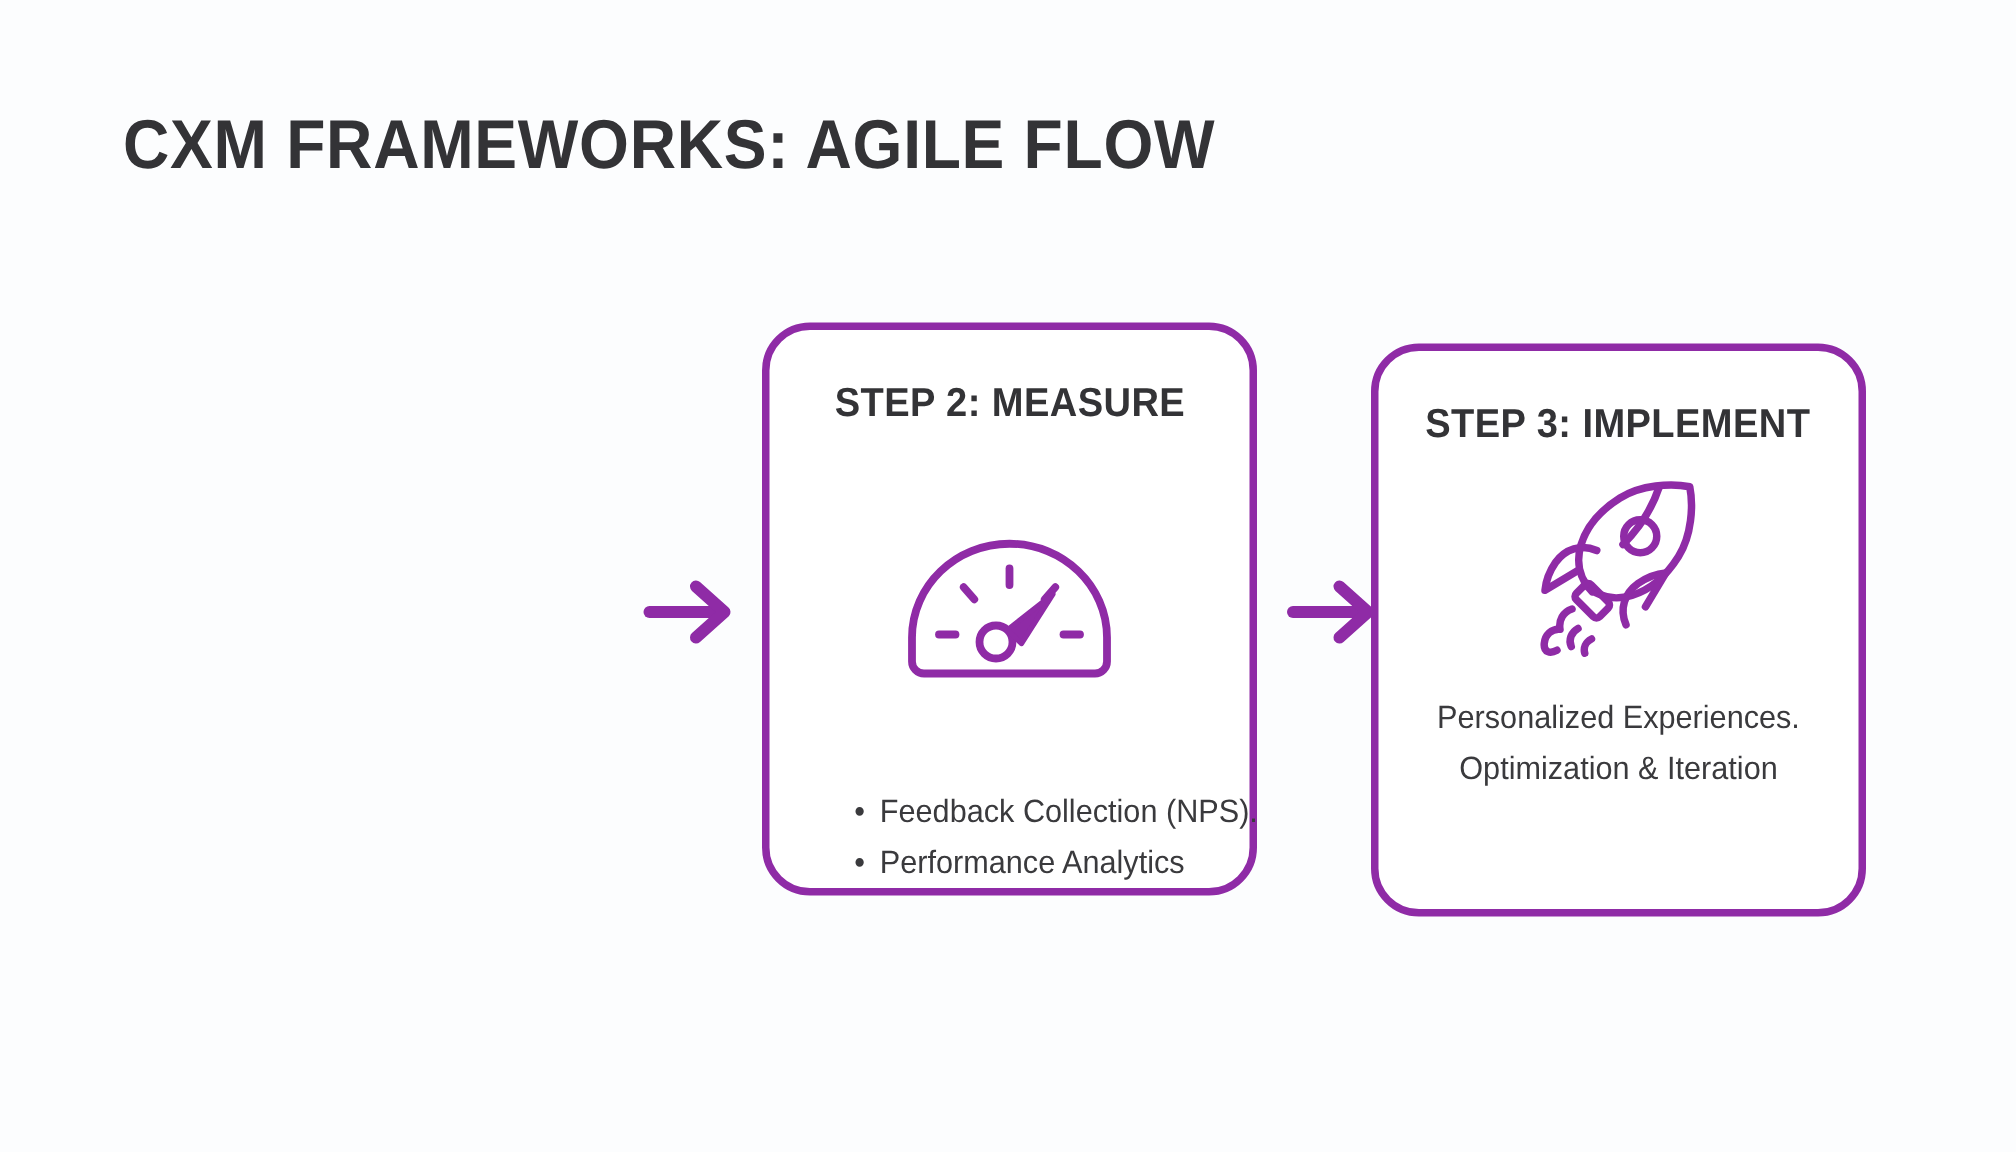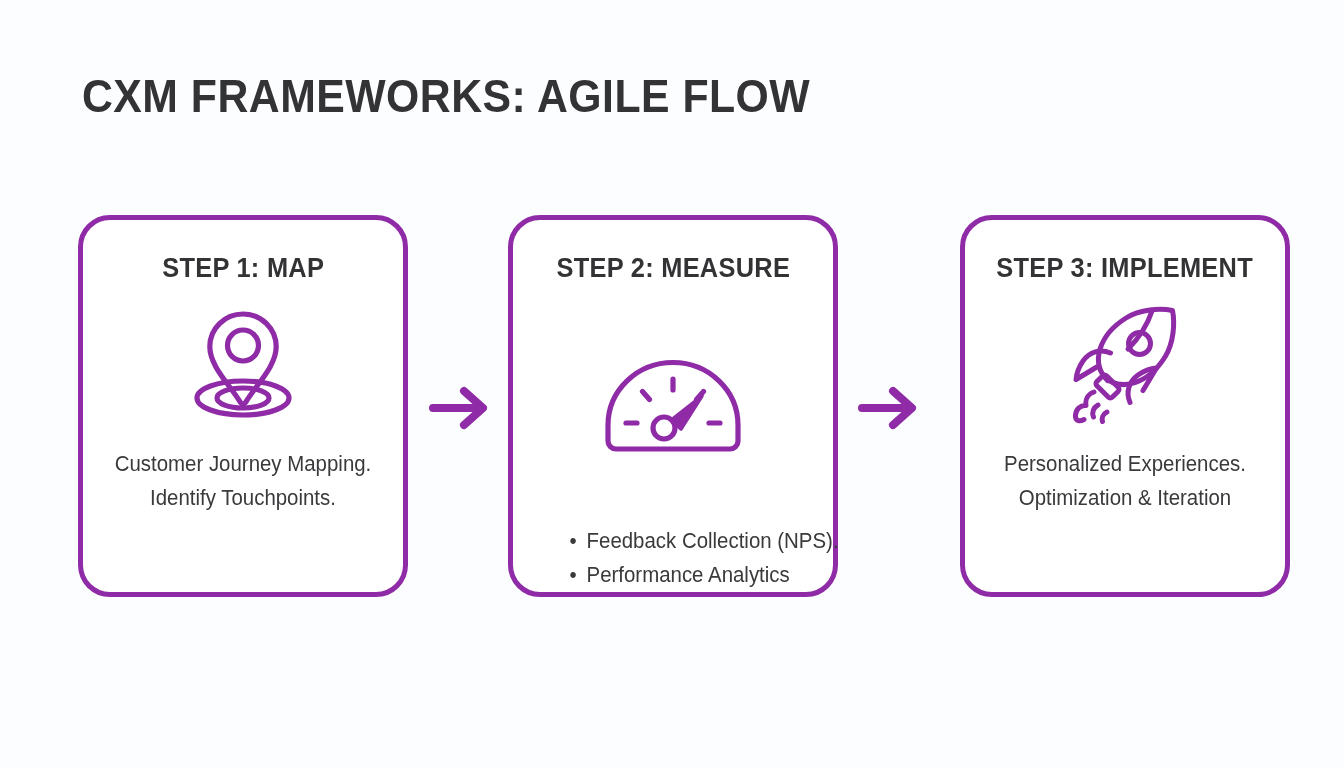--- a/index.html
+++ b/index.html
@@ -46,21 +46,21 @@
     box-sizing: border-box;
     border: 5px solid #8f2ba6;
     border-radius: 32px;
     background: #ffffff;
     display: flex;
     flex-direction: column;
     align-items: center;
   }
   .card.c1 { left: 78px; }
   .card.c2 { left: 508px; gap: 40px; }
-  .card.c3 { left: 960px; }
+  .card.c3 { left: 914px; margin-top: 14px; }
 
   .card-heading {
     margin-top: 33px;
     font-family: "Liberation Sans Narrow", "Liberation Sans", sans-serif;
     font-weight: bold;
     font-size: 27px;
     line-height: 30px;
     color: #333336;
     letter-spacing: 0.3px;
     transform: scaleX(0.94);
@@ -114,35 +114,20 @@
   .arrow.a1 { left: 428px; }
   .arrow.a2 { left: 857px; }
 </style>
 </head>
 <body>
 
 <div id="page-title">CXM FRAMEWORKS: AGILE FLOW</div>
 
 <div id="flow">
 
-  <div class="card c1">
-    <div class="card-heading">STEP 1: MAP</div>
-    <div class="card-icon">
-      <svg width="116" height="112" viewBox="0 0 116 112" fill="none" stroke="#8f2ba6" stroke-width="5.2" stroke-linecap="round" stroke-linejoin="round">
-        <ellipse cx="58" cy="90" rx="46" ry="17"></ellipse>
-        <ellipse cx="58" cy="90" rx="26" ry="10"></ellipse>
-        <path d="M58 6 C39.6 6 24.8 20.6 24.8 38.6 C24.8 58.6 45 76.8 55.4 94.4 C56.6 96.4 59.4 96.4 60.6 94.4 C71 76.8 91.2 58.6 91.2 38.6 C91.2 20.6 76.4 6 58 6 Z"></path>
-        <circle cx="58" cy="37.5" r="15.5"></circle>
-      </svg>
-    </div>
-    <div class="card-body">
-      <span class="line">Customer Journey Mapping.</span>
-      <span class="line">Identify Touchpoints.</span>
-    </div>
-  </div>
 
   <div class="arrow a1">
     <svg width="66" height="50" viewBox="0 0 66 50" fill="none" stroke="#8f2ba6" stroke-width="8" stroke-linecap="round" stroke-linejoin="round">
       <line x1="5" y1="25" x2="53" y2="25"></line>
       <polyline points="36,8 55,25 36,42"></polyline>
     </svg>
   </div>
 
   <div class="card c2">
     <div class="card-heading">STEP 2: MEASURE</div>

